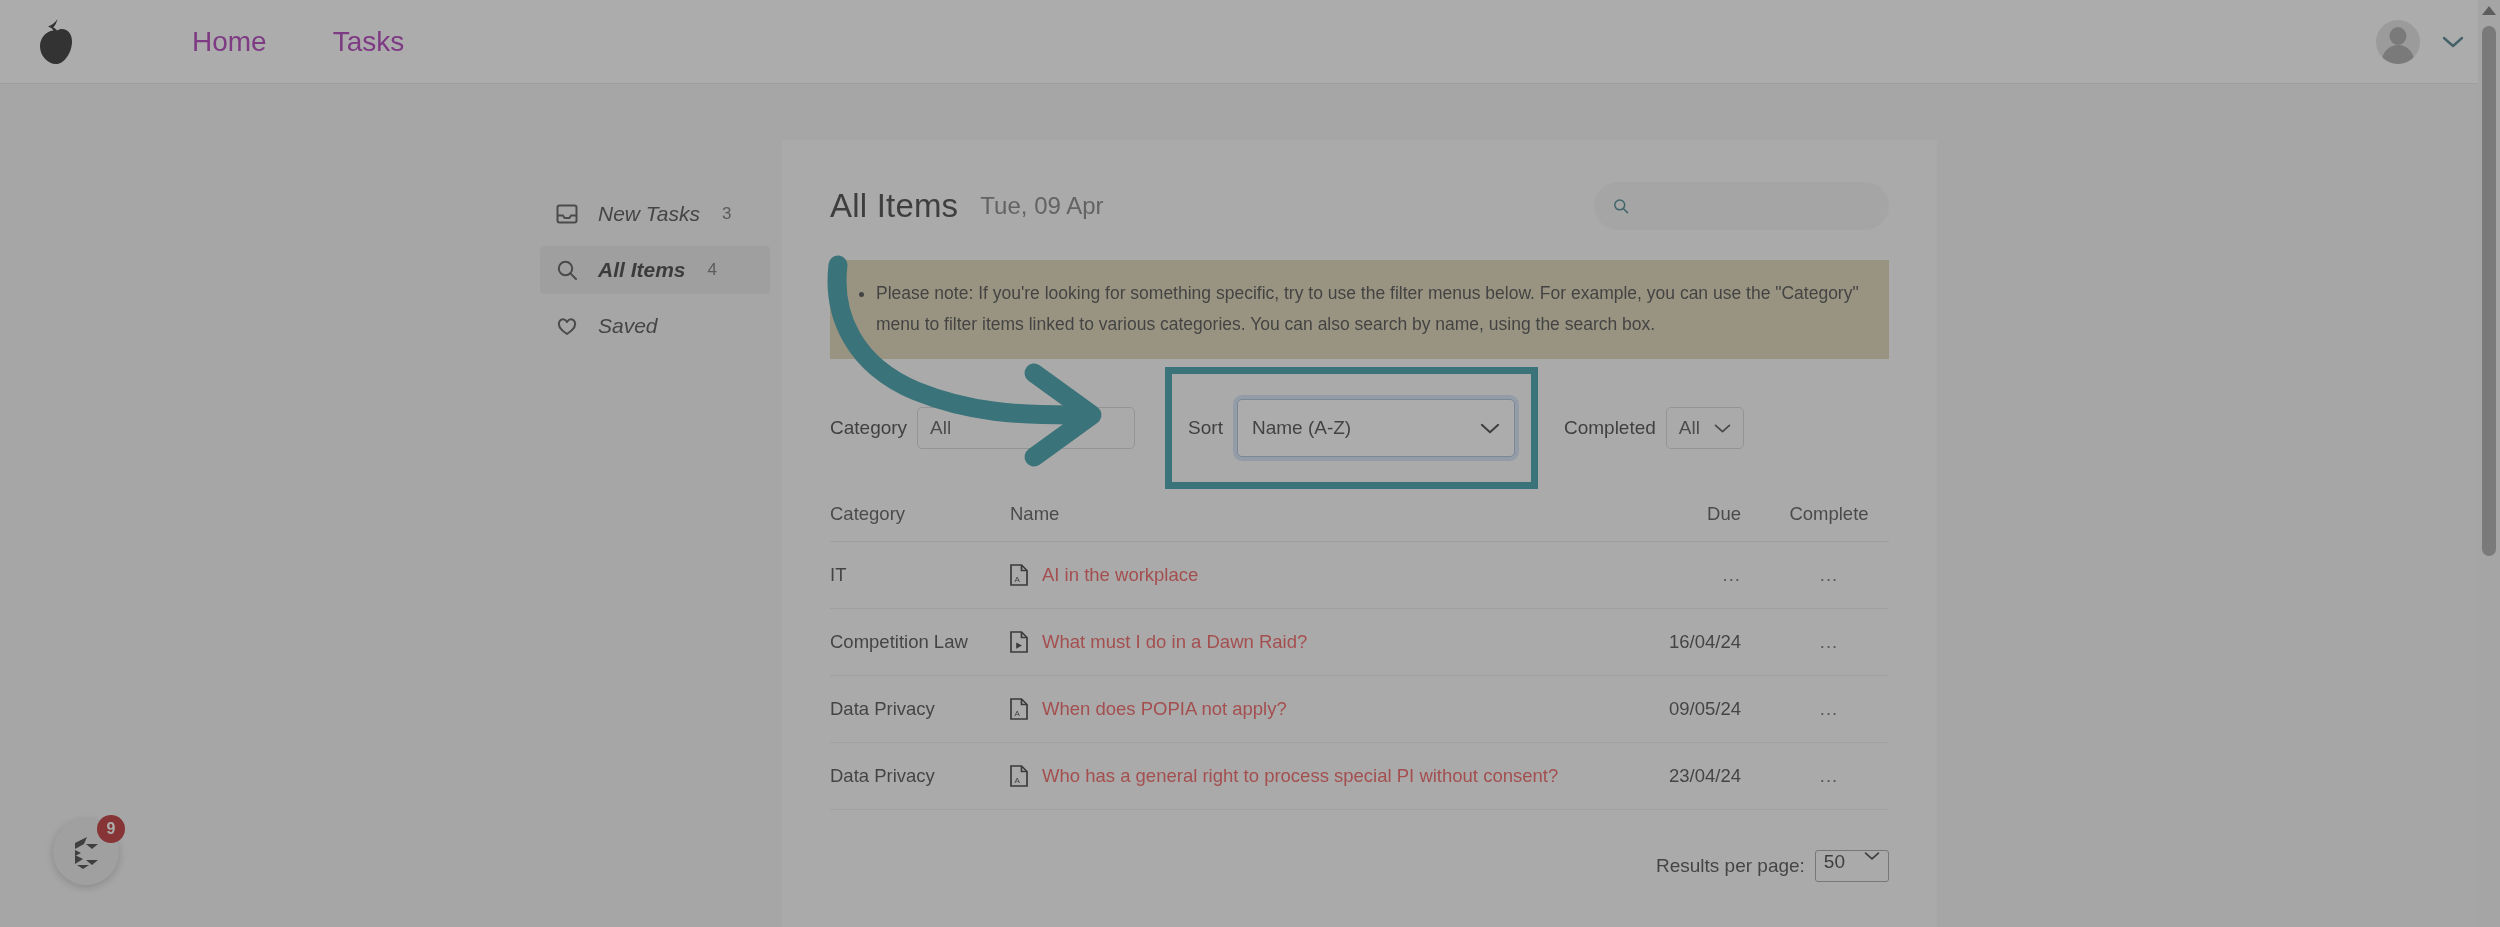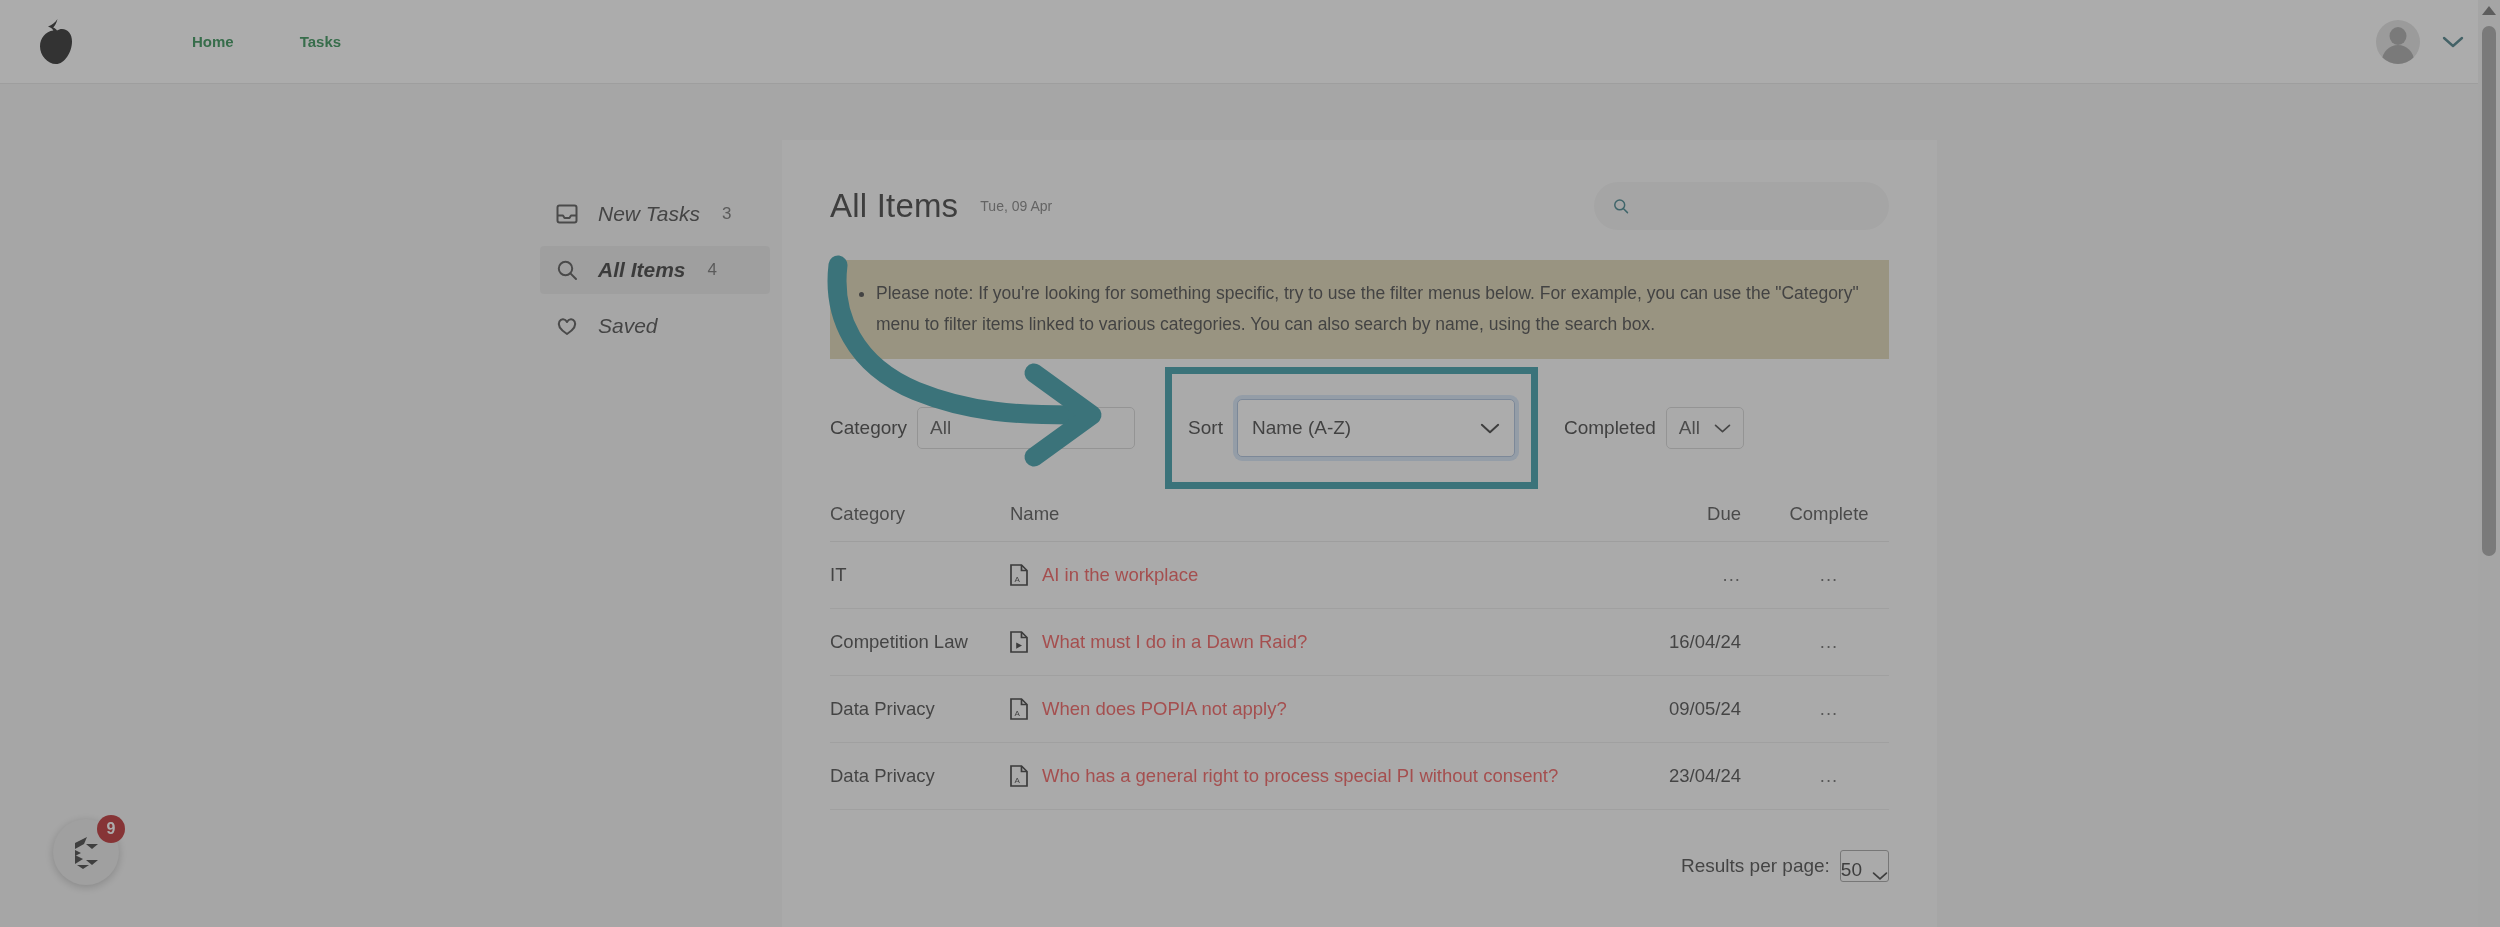--- a/index.html
+++ b/index.html
@@ -31,26 +31,25 @@
   #topnav {
     position: absolute; top: 0; left: 0;
     width: 2500px; height: 84px;
     background: #ffffff;
     border-bottom: 1px solid #e2e2e2;
     display: flex; align-items: center;
     z-index: 5;
   }
   #logo-wrap { width: 96px; display: flex; justify-content: center; align-items: center; margin-left: 8px;}
   .nav-link {
-    font-size: 15px; color: #15803d;
+    font-size: 28px; color: #a21caf;
     text-decoration: none;
     padding: 8px 14px;
     margin-left: 38px;
     cursor: pointer;
-    font-weight: bold;
   }
   #nav-links { display: flex; align-items: center; margin-left: 36px; }
   #nav-right {
     margin-left: auto; display: flex; align-items: center;
     gap: 22px; padding-right: 36px;
   }
   #avatar {
     width: 44px; height: 44px; border-radius: 50%;
     background: #dcdcdc; position: relative; overflow: hidden;
   }
@@ -95,21 +94,21 @@
     left: 782px; top: 140px;
     width: 1155px; height: 787px;
     background: #fbfbfb;
     z-index: 3;
   }
   #card-head {
     display: flex; align-items: center;
     padding: 42px 48px 0 48px;
   }
   #page-title { font-size: 33px; color: #222; font-weight: 400; letter-spacing: .2px;}
-  #page-date { font-size: 14px; color: #6c6c6c; margin-left: 22px; }
+  #page-date { font-size: 24px; color: #6c6c6c; margin-left: 22px; }
   #search-wrap {
     margin-left: auto;
     width: 295px; height: 48px;
     border-radius: 26px;
     background: #f0f0f0;
     display: flex; align-items: center;
     padding: 0 18px;
     gap: 12px;
   }
   #search-input {
@@ -195,22 +194,22 @@
 
   
   #rpp {
     display: flex; align-items: center; justify-content: flex-end;
     gap: 10px; padding: 40px 48px 0 48px;
     font-size: 19px; color: #2f2f2f;
   }
   #rpp-select {
     border: 1px solid #949494; border-radius: 3px;
     background: #fbfbfb; height: 32px;
-    display: flex; align-items: flex-end; gap: 10px;
-    padding: 0 0; font-size: 19px; color: #222;
+    display: flex; align-items: flex-start; gap: 19px;
+    padding: 0 8px; font-size: 19px; color: #222;
     cursor: pointer;
   }
   #print-btn-wrap { display:flex; justify-content:center; margin-top: 56px; }
   #print-btn {
     background: #222; color: #eaeaea;
     border: none; border-radius: 6px;
     font-size: 19px; padding: 14px 26px;
     cursor: pointer;
     font-family: "Liberation Sans", sans-serif;
   }

